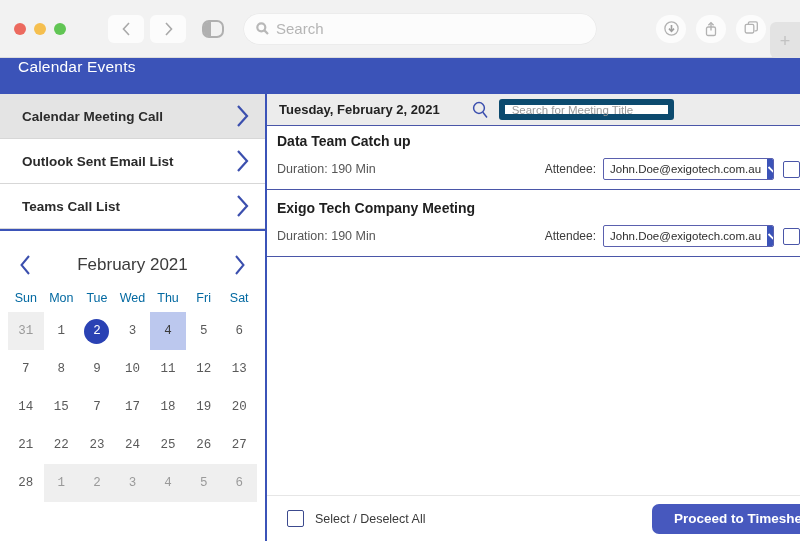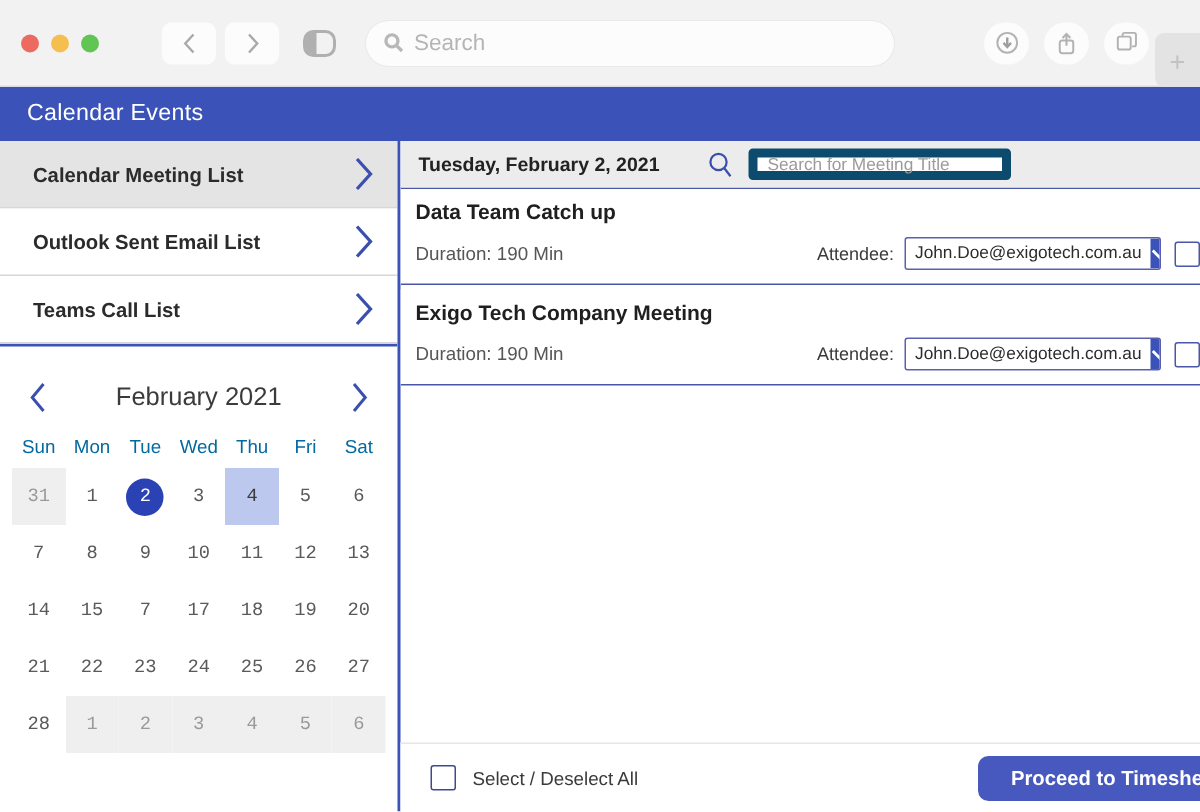--- a/index.html
+++ b/index.html
@@ -82,21 +82,21 @@
     display: flex; align-items: flex-end; justify-content: center;
     padding-bottom: 6px;
     color: #c2c2c2; font-size: 18px;
   }
 
   
   .app-header {
     height: 36px;
     background: #3b53b8;
     display: flex;
-    align-items: center;
+    align-items: flex-start;
     padding-left: 18px;
   }
   .app-header .title {
     color: #ffffff;
     font-size: 15.5px;
     letter-spacing: 0.2px;
   }
 
   
   .app-body { display: flex; height: 447px; }
@@ -316,21 +316,21 @@
 
 <div class="app-header">
   <span class="title">Calendar Events</span>
 </div>
 
 <div class="app-body">
 
   <div class="left-panel">
     <div class="nav-list" id="nav-list">
   <div class="nav-item active">
-    <span class="label">Calendar Meeting List</span>
+    <span class="label">Calendar Meeting Call</span>
     <span class="chev">
       <svg width="18" height="28" viewBox="0 0 18 28">
         <polyline points="5,4 14,14 5,24" fill="none" stroke="#3b4fae" stroke-width="2.2"></polyline>
       </svg>
     </span>
   </div>
   <div class="nav-item">
     <span class="label">Outlook Sent Email List</span>
     <span class="chev">
       <svg width="18" height="28" viewBox="0 0 18 28">

